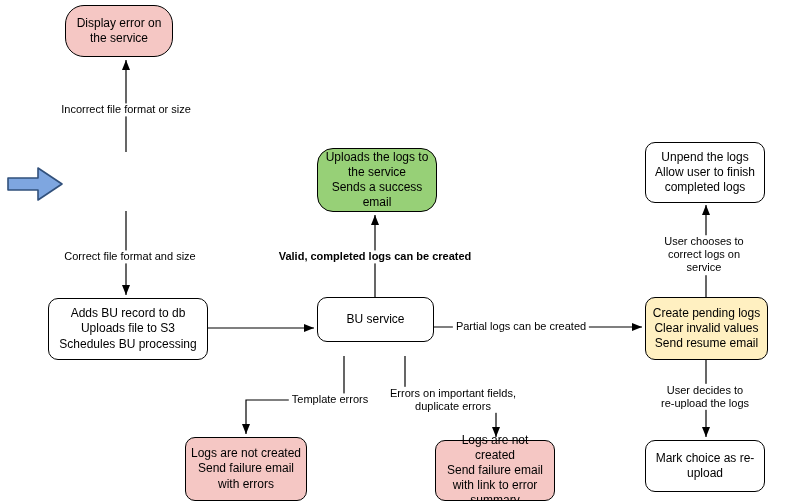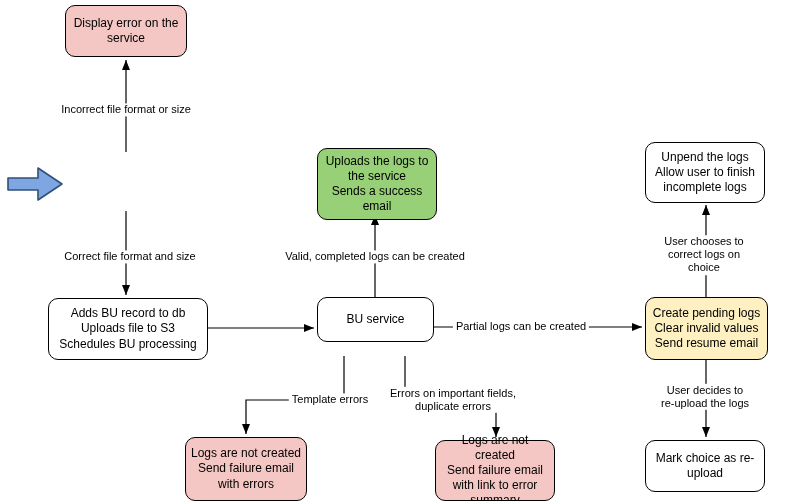--- a/index.html
+++ b/index.html
@@ -45,56 +45,56 @@
       <line x1="434" y1="327" x2="642" y2="327" marker-end="url(#arrow)"></line>
       <line x1="706" y1="297" x2="706" y2="205" marker-end="url(#arrow)"></line>
       <line x1="706" y1="360" x2="706" y2="437" marker-end="url(#arrow)"></line>
       <path d="M344,356 L344,400 L246,400 L246,434" marker-end="url(#arrow)"></path>
       <line x1="405" y1="356" x2="405" y2="390"></line>
       <line x1="496" y1="412" x2="496" y2="437" marker-end="url(#arrow)"></line>
     </g>
     <polygon points="8,178 38,178 38,168 62,184 38,200 38,190 8,190" fill="#7ea6e0" stroke="#31507b" stroke-width="1.6" stroke-linejoin="round"></polygon>
   </svg>
 
-  <div class="node fill-pink" style="left:65px;  top:5px;   width:122px; height:52px;">Display error on the service</div>
+  <div class="node fill-pink" style="left:65px;  top:5px;   width:108px; height:52px;border-radius:19px;">Display error on the service</div>
 
 
   <div class="node fill-white" style="left:48px;  top:298px; width:160px; height:62px;">Adds BU record to db
 Uploads file to S3
 Schedules BU processing</div>
 
-  <div class="node fill-green" style="left:317px; top:148px; width:120px; height:72px;">Uploads the logs to the service
+  <div class="node fill-green" style="left:317px; top:148px; width:120px; height:64px;border-radius:16px;">Uploads the logs to the service
 Sends a success email</div>
 
   <div class="node fill-white" style="left:317px; top:297px; width:117px; height:45px;">BU service</div>
 
   <div class="node fill-white" style="left:645px; top:142px; width:120px; height:61px;">Unpend the logs
-Allow user to finish incomplete logs</div>
+Allow user to finish completed logs</div>
 
   <div class="node fill-yellow" style="left:645px; top:297px; width:123px; height:63px;">Create pending logs
 Clear invalid values
 Send resume email</div>
 
   <div class="node fill-pink" style="left:185px; top:437px; width:122px; height:64px;">Logs are not created
 Send failure email with errors</div>
 
   <div class="node fill-pink" style="left:435px; top:440px; width:120px; height:61px;">Logs are not created
 Send failure email with link to error summary</div>
 
   <div class="node fill-white" style="left:645px; top:440px; width:120px; height:52px;">Mark choice as re-upload</div>
 
   <div class="elabel" style="left:126px; top:110px;">Incorrect file format or size</div>
 
   <div class="elabel" style="left:130px; top:257px;">Correct file format and size</div>
 
-  <div class="elabel" style="left:375px; top:257px;">Valid, completed logs can be created</div>
+  <div class="elabel" style="left:375px; top:257px;font-weight:bold;">Valid, completed logs can be created</div>
 
   <div class="elabel" style="left:521px; top:327px;">Partial logs can be created</div>
 
-  <div class="elabel" style="left:704px; top:255px;">User chooses to correct logs on choice</div>
+  <div class="elabel" style="left:704px; top:255px;">User chooses to correct logs on service</div>
 
   <div class="elabel" style="left:705px; top:397px;">User decides to re-upload the logs</div>
 
   <div class="elabel" style="left:330px; top:400px;">Template errors</div>
 
   <div class="elabel" style="left:453px; top:400px;">Errors on important fields,
 duplicate errors</div>
 
 </div>
 

